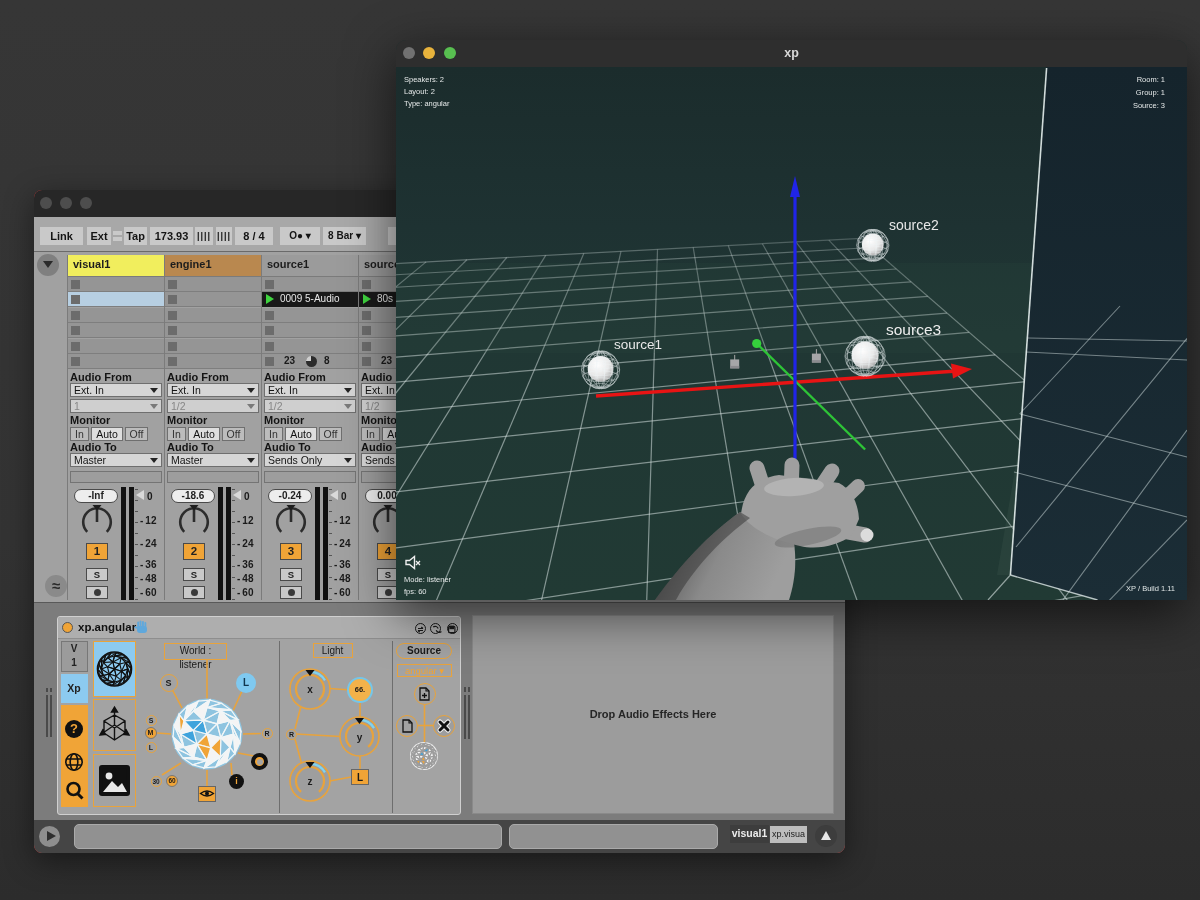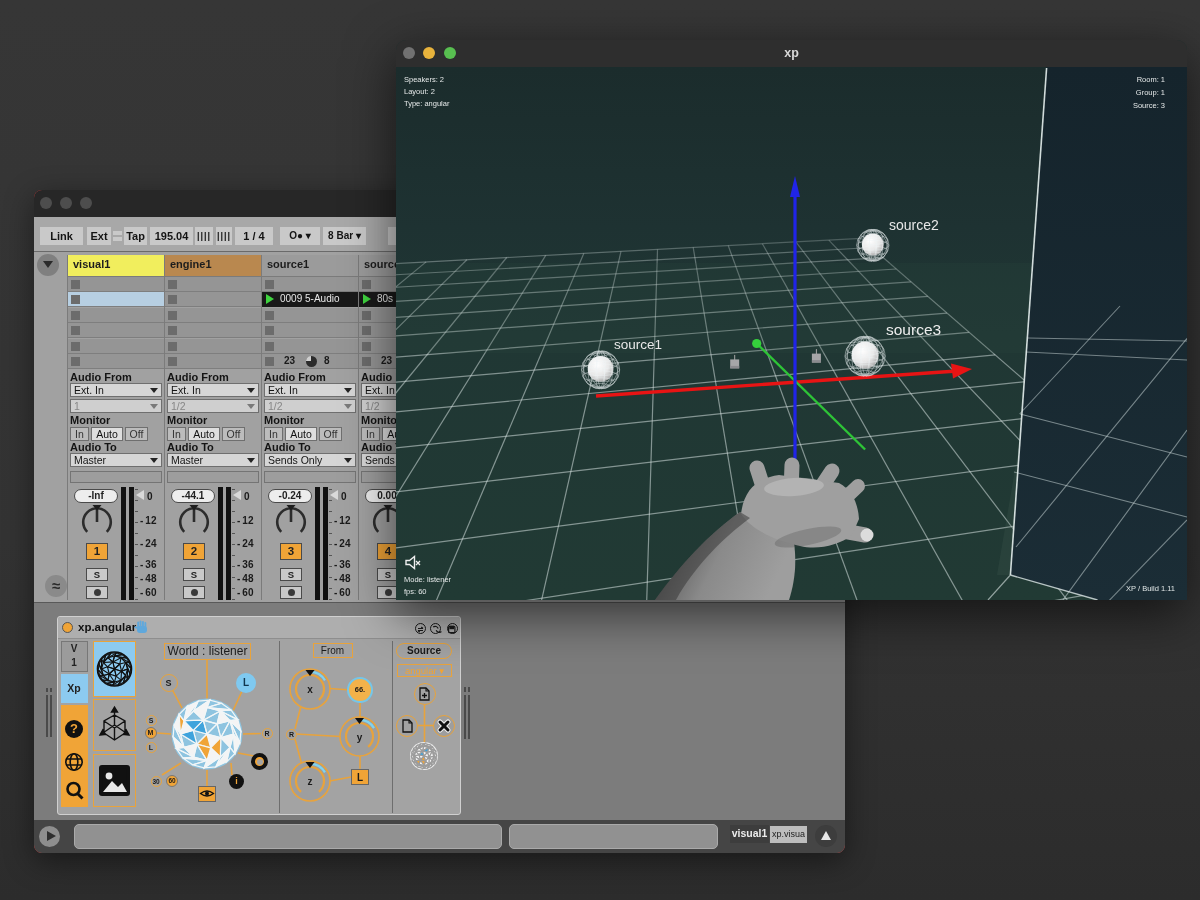--- a/index.html
+++ b/index.html
@@ -54,24 +54,24 @@
       <div class="dot" style="left:6px"></div>
       <div class="dot" style="left:26px"></div>
       <div class="dot" style="left:46px"></div>
     </div>
     <div id="toolbar">
       <div class="tbtn" style="left:6px;width:43px;font-size:11px">Link</div>
       <div class="tbtn" style="left:53px;width:24px;font-size:11px">Ext</div>
       <div class="abs" style="left:79px;top:14px;width:9px;height:4px;background:#c9c9c9"></div>
       <div class="abs" style="left:79px;top:20px;width:9px;height:4px;background:#c9c9c9"></div>
       <div class="tbtn" style="left:90px;width:23px;font-size:11px">Tap</div>
-      <div class="tbtn" style="left:116px;width:43px;font-size:11px">195.04</div>
+      <div class="tbtn" style="left:116px;width:43px;font-size:11px">173.93</div>
       <div class="tbtn" style="left:161px;width:18px;font-size:9px"><span style="letter-spacing:1px">||||</span></div>
       <div class="tbtn" style="left:182px;width:16px;font-size:9px"><span style="letter-spacing:1px">||||</span></div>
-      <div class="tbtn" style="left:201px;width:38px;font-size:11px">1 / 4</div>
+      <div class="tbtn" style="left:201px;width:38px;font-size:11px">8 / 4</div>
       <div class="tbtn" style="left:246px;width:40px;font-size:10px">O● ▾</div>
       <div class="tbtn" style="left:289px;width:43px;font-size:10px">8 Bar ▾</div>
       <div class="tbtn" style="left:354px;width:30px;font-size:11px">+</div>
     </div>
     <div class="abs" style="left:0;top:62px;width:100%;height:350px;background:#a1a1a1"><circle><div class="abs" style="left:3px;top:2px;width:22px;height:22px;border-radius:50%;background:#7f7f7f"></div><div class="abs" style="left:9px;top:9px;width:0;height:0;border-left:5px solid transparent;border-right:5px solid transparent;border-top:7px solid #2a2a2a"></div><div class="trackhead" style="left:34px;top:3px;width:96px;background:#f1ee5d">visual1</div><div class="trackhead" style="left:131px;top:3px;width:96px;background:#b9884f">engine1</div><div class="trackhead" style="left:228px;top:3px;width:96px;background:#9b9b9b">source1</div><div class="trackhead" style="left:325px;top:3px;width:96px;background:#9b9b9b">source2</div><div class="slot" style="left:34px;top:25px;width:96px;">
           <div class="stopsq"></div>
         </div><div class="slot" style="left:131px;top:25px;width:96px;">
           <div class="stopsq"></div>
         </div><div class="slot" style="left:228px;top:25px;width:96px;">
           <div class="stopsq"></div>
@@ -159,21 +159,21 @@
       <div class="abs" style="left:101px;top:13px;width:3px;height:1px;background:#555"></div>
       <div class="abs" style="left:101px;top:24px;width:3px;height:1px;background:#555"></div>
       <div class="abs" style="left:101px;top:35px;width:3px;height:1px;background:#555"></div>
       <div class="abs" style="left:101px;top:46px;width:3px;height:1px;background:#555"></div>
       <div class="abs" style="left:101px;top:57px;width:3px;height:1px;background:#555"></div>
       <div class="abs" style="left:101px;top:68px;width:3px;height:1px;background:#555"></div>
       <div class="abs" style="left:101px;top:79px;width:3px;height:1px;background:#555"></div>
       <div class="abs" style="left:101px;top:90px;width:3px;height:1px;background:#555"></div>
       <div class="abs" style="left:101px;top:101px;width:3px;height:1px;background:#555"></div>
       <div class="abs" style="left:101px;top:112px;width:3px;height:1px;background:#555"></div>
-      <div class="pill" style="left:137px;top:2px">-44.1</div>
+      <div class="pill" style="left:137px;top:2px">-18.6</div>
       <svg class="abs" style="left:143px;top:18px" width="34" height="34" viewBox="0 0 34 34">
         <path d="M 7.2 26.8 A 13.8 13.8 0 1 1 26.8 26.8" fill="none" stroke="#2c2c2c" stroke-width="2.6"></path>
         <line x1="17" y1="17" x2="17" y2="3.5" stroke="#2c2c2c" stroke-width="2.6"></line>
         <path d="M 12.5 0 L 21.5 0 L 17 5.5 Z" fill="#1e1e1e"></path>
       </svg>
       <div class="numbox" style="left:149px;top:56px">2</div>
       <div class="sbtn" style="left:149px;top:81px">S</div>
       <div class="sbtn" style="left:149px;top:99px"><span style="display:inline-block;width:7px;height:7px;border-radius:50%;background:#3a3a3a;margin-top:2px"></span></div>
       <div class="meterbar" style="left:184px;top:0;height:113px"></div>
       <div class="meterbar" style="left:192px;top:0;height:113px"></div>
@@ -420,21 +420,21 @@
           </g>
           <path d="M21.5 8 l -3 5 h 6 z M7 36 l 6 -0.6 l -3 -4.6 z M36 36 l -6 -0.6 l 3 -4.6 z" fill="#111"></path>
         </svg>
         <div class="abs" style="left:35px;top:137px;width:43px;height:53px;background:#a3a3a3;border:1.5px solid #e8a33c"></div>
         <svg class="abs" style="left:40px;top:142px" width="33" height="43" viewBox="0 0 33 43">
           <rect x="1" y="6" width="31" height="31" rx="3" fill="#111"></rect>
           <rect x="4.5" y="9.5" width="24" height="24" rx="1.5" fill="#111" stroke="#a3a3a3" stroke-width="0"></rect>
           <circle cx="11" cy="17" r="3.4" fill="#e8e8e8"></circle>
           <path d="M 5 33 L 14 22 L 20 28 L 24 24 L 29 33 Z" fill="#e8e8e8"></path>
         </svg>
-        <div class="abs" style="left:106px;top:26px;width:87px;height:17px;border:1.5px solid #e8a33c;font-size:12px;color:#1a1a1a;text-align:center;line-height:14px">World : listener</div>
+        <div class="abs" style="left:106px;top:26px;width:63px;height:17px;border:1.5px solid #e8a33c;font-size:10px;color:#1a1a1a;text-align:center;line-height:14px">World : listener</div>
         <svg class="abs" style="left:0;top:0" width="404" height="199" viewBox="0 0 404 199">
           <line x1="149.0" y1="43.0" x2="149.0" y2="90.0" stroke="#e8a33c" stroke-width="1.6"></line>
           <line x1="110.5" y1="65.5" x2="124.0" y2="91.0" stroke="#e8a33c" stroke-width="1.6"></line>
           <line x1="188.0" y1="65.5" x2="173.0" y2="98.0" stroke="#e8a33c" stroke-width="1.6"></line>
           <line x1="99.0" y1="116.0" x2="113.0" y2="117.0" stroke="#e8a33c" stroke-width="1.6"></line>
           <line x1="203.0" y1="116.5" x2="185.0" y2="117.0" stroke="#e8a33c" stroke-width="1.6"></line>
           <line x1="196.0" y1="139.0" x2="180.0" y2="136.0" stroke="#e8a33c" stroke-width="1.6"></line>
           <line x1="174.0" y1="158.0" x2="173.0" y2="146.0" stroke="#e8a33c" stroke-width="1.6"></line>
           <line x1="104.0" y1="158.0" x2="123.0" y2="146.0" stroke="#e8a33c" stroke-width="1.6"></line>
           <line x1="149.0" y1="153.0" x2="149.0" y2="170.0" stroke="#e8a33c" stroke-width="1.6"></line>
@@ -524,21 +524,21 @@
         <div class="abs" style="left:92.5px;top:158.5px;width:11.0px;height:11.0px;border-radius:50%;border:1.3px solid #e8a33c;background:#a3a3a3"></div>
         <div class="abs" style="left:92.5px;top:158.5px;width:11.0px;text-align:center;font-size:6.5px;color:#1a1a1a;font-weight:bold;line-height:11.0px">30</div>
         <div class="abs" style="left:108.0px;top:158.2px;width:12.0px;height:12.0px;border-radius:50%;background:#f0a437;border:1px solid #777"></div>
         <div class="abs" style="left:108.0px;top:158.2px;width:12.0px;text-align:center;font-size:6.5px;color:#1a1a1a;font-weight:bold;line-height:12.0px">60</div>
         <div class="abs" style="left:140px;top:168.5px;width:18px;height:16px;background:#f0a437;border:1px solid #666"></div>
         <svg class="abs" style="left:141px;top:170px" width="16" height="13" viewBox="0 0 16 13">
           <path d="M 1.5 6.5 Q 8 1.5 14.5 6.5 Q 8 11.5 1.5 6.5 Z" fill="none" stroke="#111" stroke-width="1.3"></path>
           <circle cx="8" cy="6.5" r="2" fill="#111"></circle>
         </svg>
         <div class="abs" style="left:220.5px;top:24px;width:1px;height:172px;background:#6e6e6e"></div>
-        <div class="abs" style="left:254.5px;top:26px;width:40px;height:15px;border:1.5px solid #e8a33c;font-size:10px;color:#1a1a1a;text-align:center;line-height:13px">From</div>
+        <div class="abs" style="left:254.5px;top:26px;width:40px;height:15px;border:1.5px solid #e8a33c;font-size:10px;color:#1a1a1a;text-align:center;line-height:13px">Light</div>
         <svg class="abs" style="left:229.8px;top:49.5px" width="44.0" height="44.0" viewBox="-22.0 -22.0 44.0 44.0">
           <circle cx="0" cy="0" r="20.0" fill="#9e9e9e" stroke="#e8a33c" stroke-width="1.6"></circle>
           <path d="M -8.96 10.78 A 14.0 14.0 0 1 1 8.96 10.78" fill="none" stroke="#e8a33c" stroke-width="2.2"></path>
           <path d="M 0.00 -17.20 A 17.2 17.2 0 0 1 14.96 -8.60" fill="none" stroke="#7fd4f0" stroke-width="2.2"></path>
           <path d="M -4.5 -19.0 L 4.5 -19.0 L 0 -13.0 Z" fill="#111"></path>
           <text x="0" y="4" text-anchor="middle" font-size="10" font-weight="bold" fill="#1a1a1a" font-family="Liberation Sans">x</text>
         </svg>
         <svg class="abs" style="left:280.3px;top:98.0px" width="43.0" height="43.0" viewBox="-21.5 -21.5 43.0 43.0">
           <circle cx="0" cy="0" r="19.5" fill="#9e9e9e" stroke="#e8a33c" stroke-width="1.6"></circle>
           <path d="M -8.64 10.39 A 13.5 13.5 0 1 1 8.64 10.39" fill="none" stroke="#e8a33c" stroke-width="2.2"></path>
@@ -638,20 +638,23 @@
           <polygon points="25.3,8.7 18.9,5.6 22.4,9.1" fill="#f4f4f4" stroke="#9c9c9c" stroke-width="1.2"></polygon>
           <polygon points="25.3,8.7 26.5,12.9 22.4,9.1" fill="#f4f4f4" stroke="#9c9c9c" stroke-width="1.2"></polygon>
           <polygon points="26.5,12.9 26.1,17.2 22.4,9.1" fill="#f4f4f4" stroke="#9c9c9c" stroke-width="1.2"></polygon>
           <polygon points="26.1,17.2 22.4,9.1 23.8,14.0" fill="#f4f4f4" stroke="#9c9c9c" stroke-width="1.2"></polygon>
         </svg>
       </div>
       <div class="abs" style="left:430px;top:92px;width:2px;height:44px;background:#4a4a4a"></div>
       <div class="abs" style="left:434px;top:92px;width:2px;height:44px;background:#4a4a4a"></div>
       <div class="abs" style="left:430px;top:84px;width:2px;height:5px;background:#4a4a4a"></div>
       <div class="abs" style="left:434px;top:84px;width:2px;height:5px;background:#4a4a4a"></div>
+      <div id="dropzone">
+        <div class="abs" style="left:0;top:92px;width:100%;text-align:center;font-size:11px;font-weight:bold;color:#262626">Drop Audio Effects Here</div>
+      </div>
     </div>
     <div id="bottombar">
       <div class="abs" style="left:5px;top:6px;width:21px;height:21px;border-radius:50%;background:#8e8e8e"></div>
       <div class="abs" style="left:13px;top:11px;width:0;height:0;border-top:5.5px solid transparent;border-bottom:5.5px solid transparent;border-left:9px solid #2e2e2e"></div>
       <div class="bfield" style="left:40px;width:428px"></div>
       <div class="bfield" style="left:475px;width:209px"></div>
       <div class="abs" style="left:696px;top:5px;width:39px;height:18px;background:#3d3d3d;color:#ececec;font-size:10.5px;font-weight:bold;text-align:center;line-height:17px">visual1</div>
       <div class="abs" style="left:736px;top:6px;width:37px;height:17px;background:#bdbdbd;color:#222;font-size:9px;text-align:center;line-height:16px">xp.visua</div>
       <div class="abs" style="left:781px;top:5px;width:22px;height:22px;border-radius:50%;background:#3d3d3d"></div>
       <div class="abs" style="left:787px;top:11px;width:0;height:0;border-left:5px solid transparent;border-right:5px solid transparent;border-bottom:9px solid #e8e8e8"></div>

